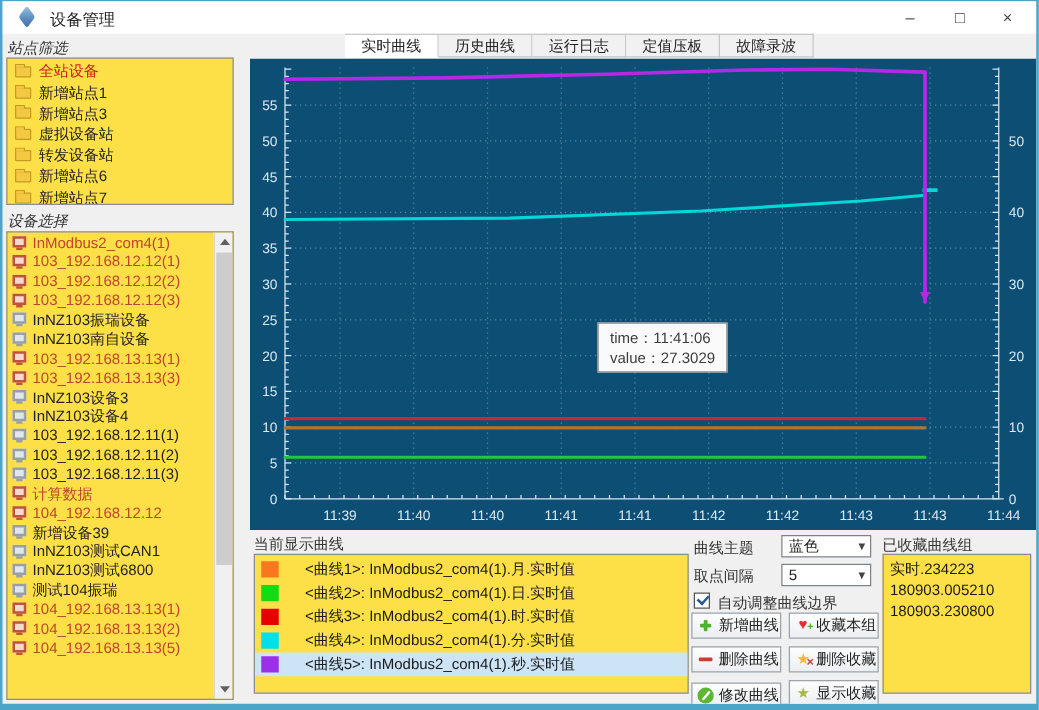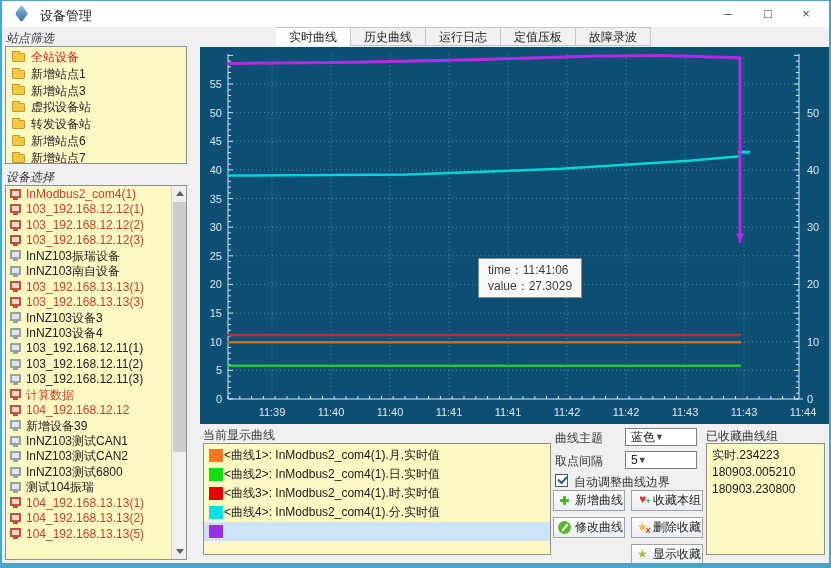--- a/index.html
+++ b/index.html
@@ -13,21 +13,21 @@
   .titlebar { position:absolute; left:0; right:0; top:0; height:26px; background:#ffffff; }
   .app-icon { position:absolute; left:14px; top:7px; width:11px; height:11px;
     background:linear-gradient(135deg,#9cc4e0 0%,#5e8fc0 55%,#3a6da8 100%);
     transform:rotate(45deg) skew(8deg,8deg); border-radius:2px; }
   .app-title { position:absolute; left:38px; top:6px; font-size:13px; color:#222; }
   .win-btn { position:absolute; top:0; width:34px; height:26px; text-align:center; line-height:26px;
     font-size:13px; color:#444; }
   .btn-min { right:84px; } .btn-max { right:44px; } .btn-close { right:6px; }
   
   .side-label { position:absolute; font-size:12px; color:#333;font-style:italic; }
-  .listbox { position:absolute; background:#fef9c3; border:1px solid #8a8f94; overflow:hidden; }
+  .listbox { position:absolute; background:#fde047; border:1px solid #8a8f94; overflow:hidden; }
   #station-box { left:3px; top:45px; width:182px; height:118px; padding:2px 0; }
   #device-box  { left:3px; top:184px; width:182px; height:375px; padding:10px 0; }
   .st-item { height:16.8px; line-height:16.8px; font-size:12px; color:#222; white-space:nowrap;
     padding-left:6px; display:flex; align-items:center; gap:6px; }
   .st-item.red .st-label { color:#cc2020; }
   .dev-item { height:15.45px; line-height:15.45px; font-size:12px; color:#222; white-space:nowrap;
     padding-left:4px; display:flex; align-items:center; gap:5px; }
   .dev-item.red .dev-label { color:#c0452b; }
   .folder-icon { width:13px; height:9px; background:#f5c842; border:1px solid #c49a28;
     border-radius:1px; position:relative; flex:0 0 13px; }
@@ -57,27 +57,27 @@
   .tab:first-child { border-left:1px solid #b91c1c;margin-top:34px; }
   .tab.active { background:#ffffff; border-bottom-color:#ffffff; font-weight:normal; }
   
   .chart { position:absolute; left:198px; top:46px; width:629px; height:377px; background:#0d4e74; }
   .chart svg { position:absolute; inset:0; }
   .tooltip { position:absolute; left:278px; top:211px; background:#fafafa; border:1px solid #8a8a8a;
     padding:3px 9px; font-size:12px; color:#3c3c3c; line-height:16px; white-space:nowrap; }
   
   .b-label { position:absolute; font-size:12px; color:#333; }
   #legend-box { left:201px; top:442px; width:348px; height:112px; padding:2px 0; }
-  .lg-item { height:19px; display:flex; align-items:center; gap:1px; padding-left:5px;
+  .lg-item { height:19px; display:flex; align-items:center; gap:21px; padding-left:5px;
     font-size:12px; color:#1a1a1a; white-space:nowrap; }
   .lg-item.selected { background:#cde4f7; }
   .lg-swatch { width:14px; height:13px; flex:0 0 14px; }
   .combo { position:absolute; width:72px; height:18px; background:#fff; border:1px solid #7a828a;
     font-size:12px; color:#222; line-height:16px; padding:0 2px 0 5px; display:flex;
-    align-items:center; justify-content:flex-start; }
+    align-items:center; justify-content:space-between; }
   .combo .arrow { font-size:9px; color:#444; }
   #theme-combo { left:623px; top:427px; }
   #interval-combo { left:623px; top:450px; }
   .checkbox { position:absolute; left:553px; top:473px; width:13px; height:13px; background:#fff;
     border:1px solid #555; }
   .checkbox::after { content:''; position:absolute; left:2px; top:1px; width:7px; height:4px;
     border-left:2px solid #2b579a; border-bottom:2px solid #2b579a; transform:rotate(-48deg); }
   .push-btn { position:absolute; width:72px; height:21px; background:linear-gradient(#fdfdfd,#eceff2);
     border:1px solid #9aa4ad; font-size:12px; color:#222; display:flex; align-items:center;
     justify-content:flex-start; gap:4px; padding-left:4px; white-space:nowrap; }
@@ -209,24 +209,20 @@
             <span class="dev-icon"></span>
             <span class="dev-label">104_192.168.12.12</span>
           </div>
           <div class="dev-item">
             <span class="dev-icon"></span>
             <span class="dev-label">新增设备39</span>
           </div>
           <div class="dev-item">
             <span class="dev-icon"></span>
             <span class="dev-label">InNZ103测试CAN1</span>
-          </div>
-          <div class="dev-item">
-            <span class="dev-icon"></span>
-            <span class="dev-label">InNZ103测试CAN2</span>
           </div>
           <div class="dev-item">
             <span class="dev-icon"></span>
             <span class="dev-label">InNZ103测试6800</span>
           </div>
           <div class="dev-item">
             <span class="dev-icon"></span>
             <span class="dev-label">测试104振瑞</span>
           </div>
           <div class="dev-item red">
@@ -513,20 +509,21 @@
         <div class="lg-item">
           <span class="lg-swatch" style="background: rgb(232, 0, 0);"></span>
           <span>&lt;曲线3&gt;:  InModbus2_com4(1).时.实时值</span>
         </div>
         <div class="lg-item">
           <span class="lg-swatch" style="background: rgb(0, 224, 232);"></span>
           <span>&lt;曲线4&gt;:  InModbus2_com4(1).分.实时值</span>
         </div>
         <div class="lg-item selected">
           <span class="lg-swatch" style="background: rgb(154, 48, 232);"></span>
+          <span>&lt;曲线5&gt;:  InModbus2_com4(1).秒.实时值</span>
         </div>
       </div>
 
     <div class="b-label" style="left:553px; top:429px;">曲线主题</div>
     <div class="combo" id="theme-combo">
       <span>蓝色</span>
       <span class="arrow">▼</span>
     </div>
 
     <div class="b-label" style="left:553px; top:452px;">取点间隔</div>
@@ -548,21 +545,21 @@
           <span>收藏本组</span>
         </div>
         <div class="push-btn" style="left: 551px; top: 516px;">
           <span class="btn-ic delete-curve-icon"></span>
           <span>删除曲线</span>
         </div>
         <div class="push-btn" style="left: 629px; top: 516px;">
           <span class="btn-ic delete-favorite-icon"></span>
           <span>删除收藏</span>
         </div>
-        <div class="push-btn" style="left: 551px; top: 516px;">
+        <div class="push-btn" style="left: 551px; top: 545px;">
           <span class="btn-ic edit-curve-icon"></span>
           <span>修改曲线</span>
         </div>
         <div class="push-btn" style="left: 629px; top: 543px;">
           <span class="btn-ic show-favorite-icon"></span>
           <span>显示收藏</span>
         </div>
       </div>
 
     <div class="b-label" style="left:704px; top:427px;">已收藏曲线组</div>

